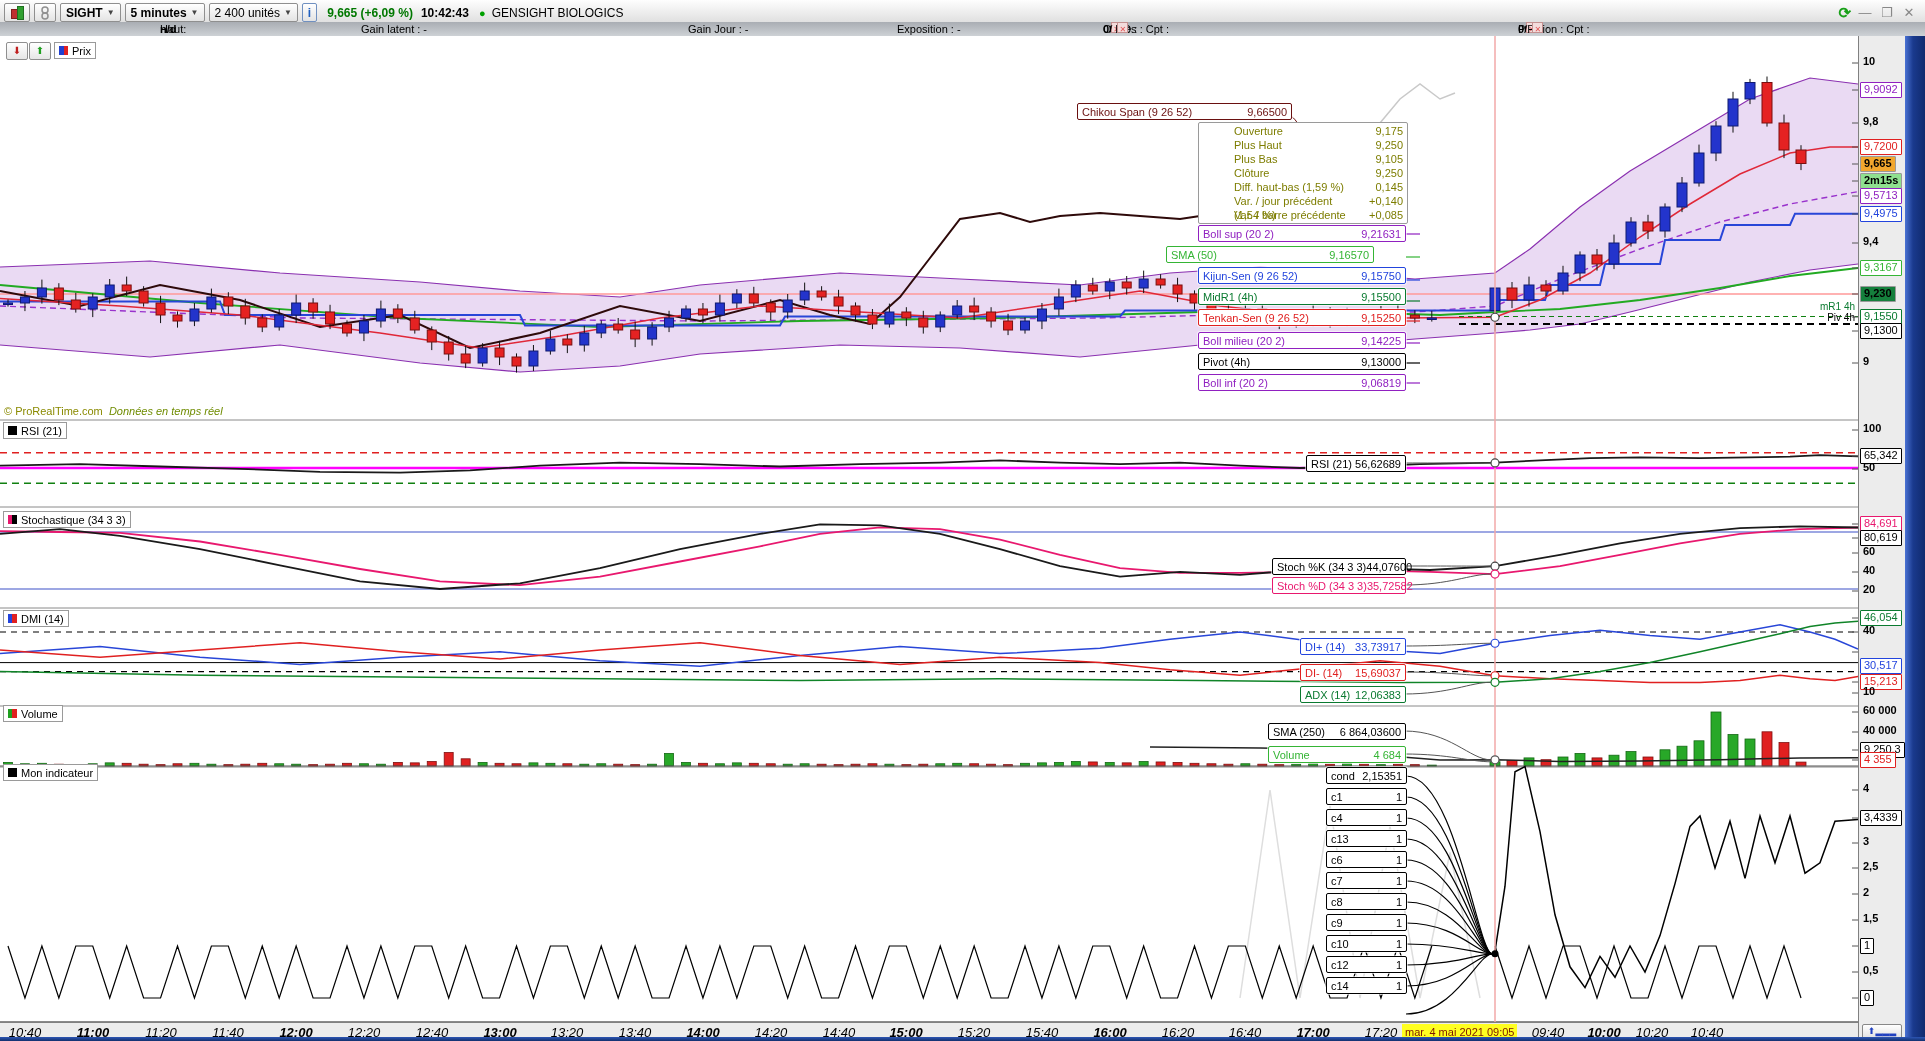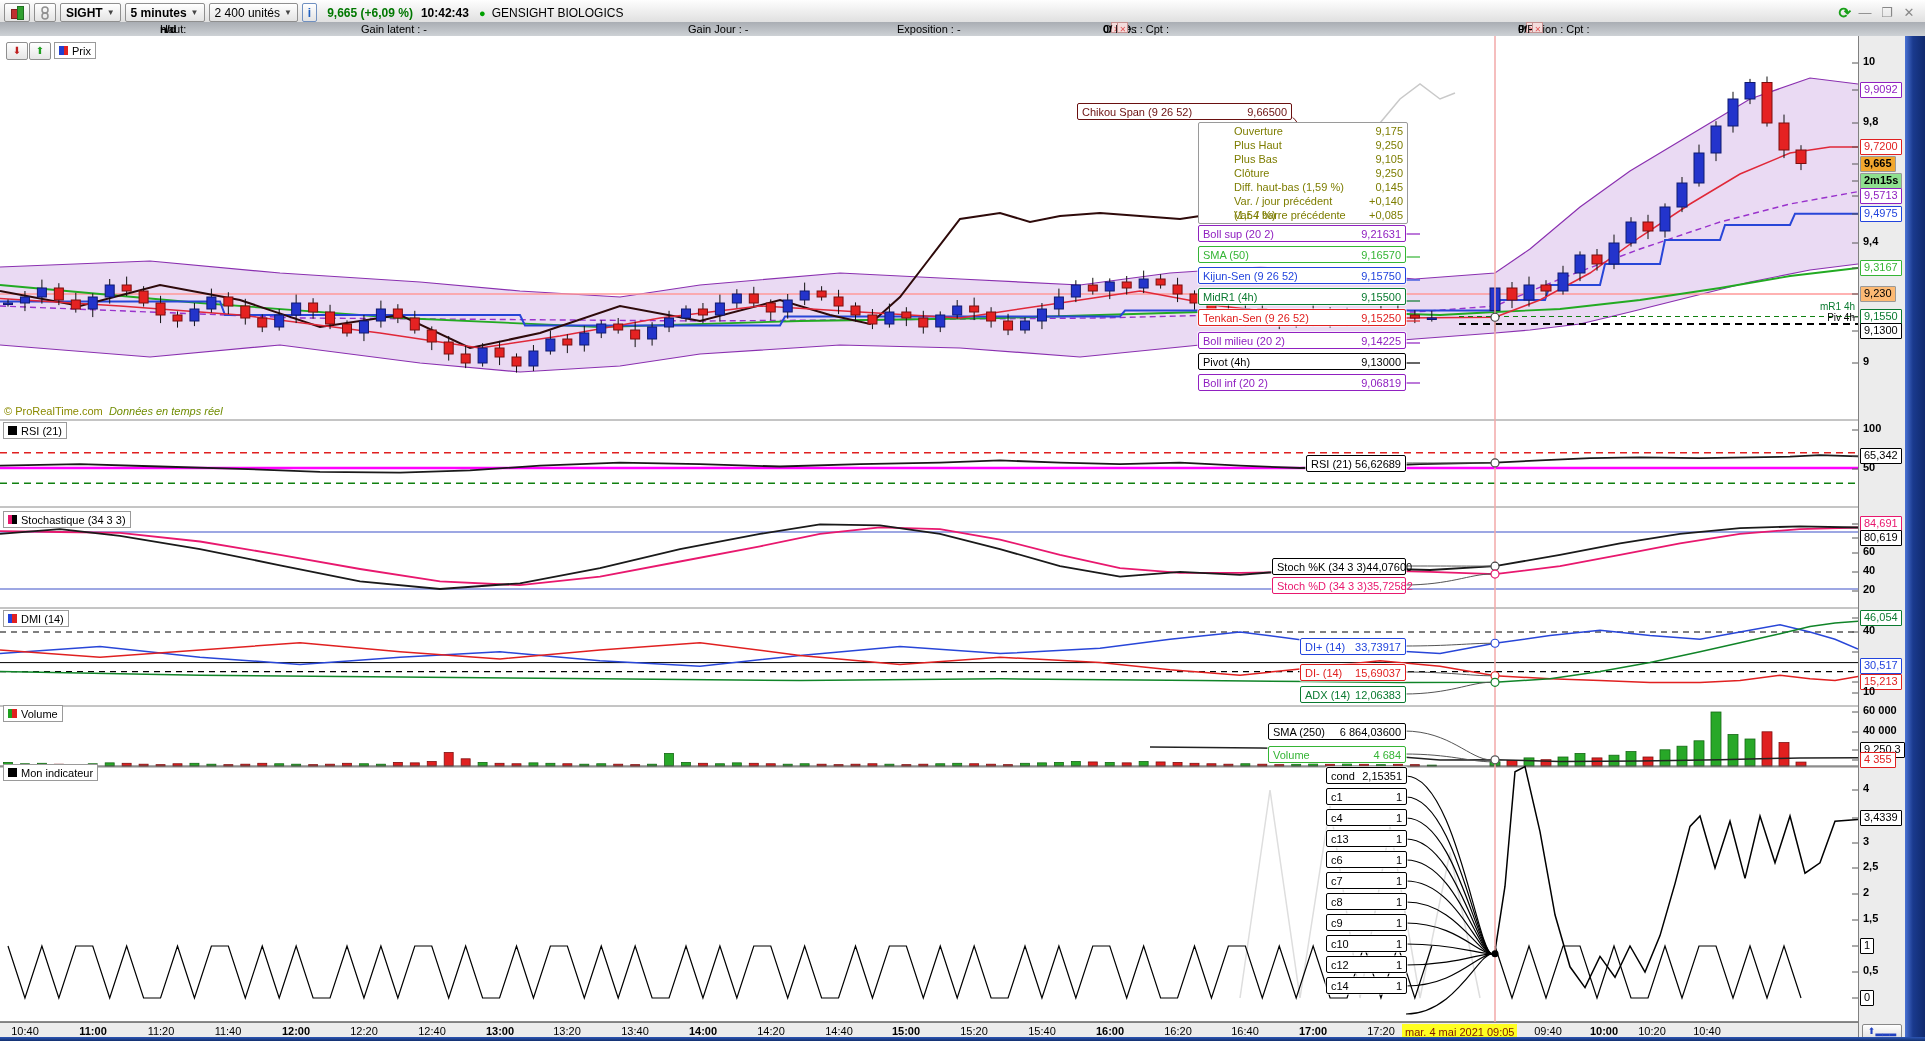--- a/index.html
+++ b/index.html
@@ -49,21 +49,21 @@
   #ohlc-box .r{display:flex;justify-content:space-between;height:14px;line-height:14px;gap:14px;margin-left:31px;}
   
   .ptab{position:absolute;height:15px;background:#fff;border:1px solid #9a9a9a;display:flex;
         align-items:center;gap:4px;padding:0 4px;font-size:11px;white-space:nowrap;}
   .sq{display:inline-block;width:9px;height:9px;}
   .minibtn{position:absolute;width:20px;height:16px;background:linear-gradient(#fff,#e6e6e6);
            border:1px solid #8f8f8f;border-radius:2px;text-align:center;line-height:15px;font-size:10px;}
   
   #time-axis{position:absolute;left:0;top:986px;width:1858px;height:19px;background:#ececec;
              border-top:1px solid #808080;}
-  .ttick{position:absolute;top:2px;transform:translateX(-50%);font-size:11px;white-space:nowrap;}
+  .ttick{position:absolute;top:2px;transform:translateX(-50%);font-size:13px;white-space:nowrap;font-style:italic;}
   .ttick.b{font-weight:bold;}
   #date-chip{position:absolute;top:1px;background:#ffff20;color:#7a1500;padding:0 3px;
              font-size:11px;line-height:16px;white-space:nowrap;}
   #scrollend{position:absolute;left:1862px;top:988px;width:38px;height:15px;
              background:linear-gradient(#fff,#ddd);border:1px solid #888;border-radius:2px;
              text-align:center;font-size:9px;line-height:13px;color:#2040c0;}
   
   #copyright{position:absolute;left:4px;top:369px;color:#8a8a00;font-size:11px;white-space:nowrap;}
   #copyright .it{font-style:italic;color:#6f8c00;}
   .lvl-lbl{position:absolute;width:60px;text-align:right;font-size:10px;line-height:10px;}
@@ -623,21 +623,21 @@
         <div class="r">
           <span>Var. / barre précédente (0,93 %)</span>
           <span>+0,085</span>
         </div>
       </div>
     <div id="overlays">
         <div class="vbox" style="left: 1198px; top: 189px; width: 198px; color: rgb(144, 32, 192); border-color: rgb(144, 32, 192);">
           <span>Boll sup (20 2)</span>
           <span>9,21631</span>
         </div>
-        <div class="vbox" style="left: 1198px; top: 210px; width: 198px; color: rgb(53, 181, 53); border-color: rgb(53, 181, 53);">
+        <div class="vbox" style="left: 1166px; top: 210px; width: 198px; color: rgb(53, 181, 53); border-color: rgb(53, 181, 53);">
           <span>SMA (50)</span>
           <span>9,16570</span>
         </div>
         <div class="vbox" style="left: 1198px; top: 231px; width: 198px; color: rgb(34, 68, 221); border-color: rgb(34, 68, 221);">
           <span>Kijun-Sen (9 26 52)</span>
           <span>9,15750</span>
         </div>
         <div class="vbox" style="left: 1198px; top: 252px; width: 198px; color: rgb(10, 122, 48); border-color: rgb(10, 122, 48);">
           <span>MidR1 (4h)</span>
           <span>9,15500</span>
@@ -773,21 +773,21 @@
         <div class="ax plain" style="top: 19px;">10</div>
         <div class="ax box" style="top: 46px; border-color: rgb(144, 32, 192); color: rgb(144, 32, 192);">9,9092</div>
         <div class="ax plain" style="top: 79px;">9,8</div>
         <div class="ax box" style="top: 103px; border-color: rgb(224, 32, 32); color: rgb(224, 32, 32);">9,7200</div>
         <div class="ax hl" style="top: 120px; background: rgb(242, 167, 46); font-weight: bold;">9,665</div>
         <div class="ax hl" style="top: 137px; background: rgb(143, 224, 143); font-weight: bold;">2m15s</div>
         <div class="ax box" style="top: 152px; border-color: rgb(144, 32, 192); color: rgb(144, 32, 192);">9,5713</div>
         <div class="ax box" style="top: 170px; border-color: rgb(34, 68, 221); color: rgb(34, 68, 221);">9,4975</div>
         <div class="ax plain" style="top: 199px;">9,4</div>
         <div class="ax box" style="top: 224px; border-color: rgb(53, 181, 53); color: rgb(53, 181, 53);">9,3167</div>
-        <div class="ax hl" style="top: 250px; background: #fdba74; font-weight: normal;">9,230</div>
+        <div class="ax hl" style="top: 250px; background: #15803d; font-weight: bold;">9,230</div>
         <div class="ax box" style="top: 273px; border-color: rgb(10, 122, 48); color: rgb(10, 122, 48);">9,1550</div>
         <div class="ax box" style="top: 287px; border-color: rgb(0, 0, 0); color: rgb(0, 0, 0);">9,1300</div>
         <div class="ax plain" style="top: 319px;">9</div>
         <div class="ax plain" style="top: 386px;">100</div>
         <div class="ax box" style="top: 412px; border-color: rgb(0, 0, 0); color: rgb(0, 0, 0);">65,342</div>
         <div class="ax plain" style="top: 425px;">50</div>
         <div class="ax box" style="top: 480px; border-color: rgb(232, 24, 110); color: rgb(232, 24, 110);">84,691</div>
         <div class="ax box" style="top: 494px; border-color: rgb(0, 0, 0); color: rgb(0, 0, 0);">80,619</div>
         <div class="ax plain" style="top: 509px;">60</div>
         <div class="ax plain" style="top: 528px;">40</div>

